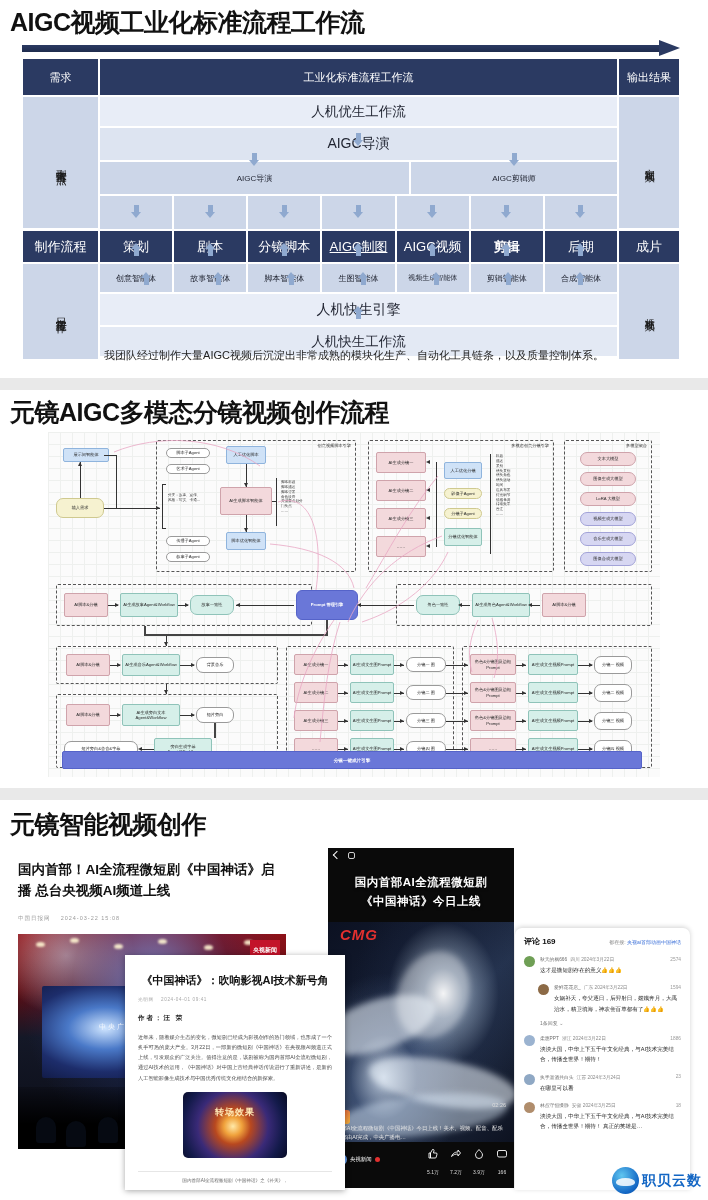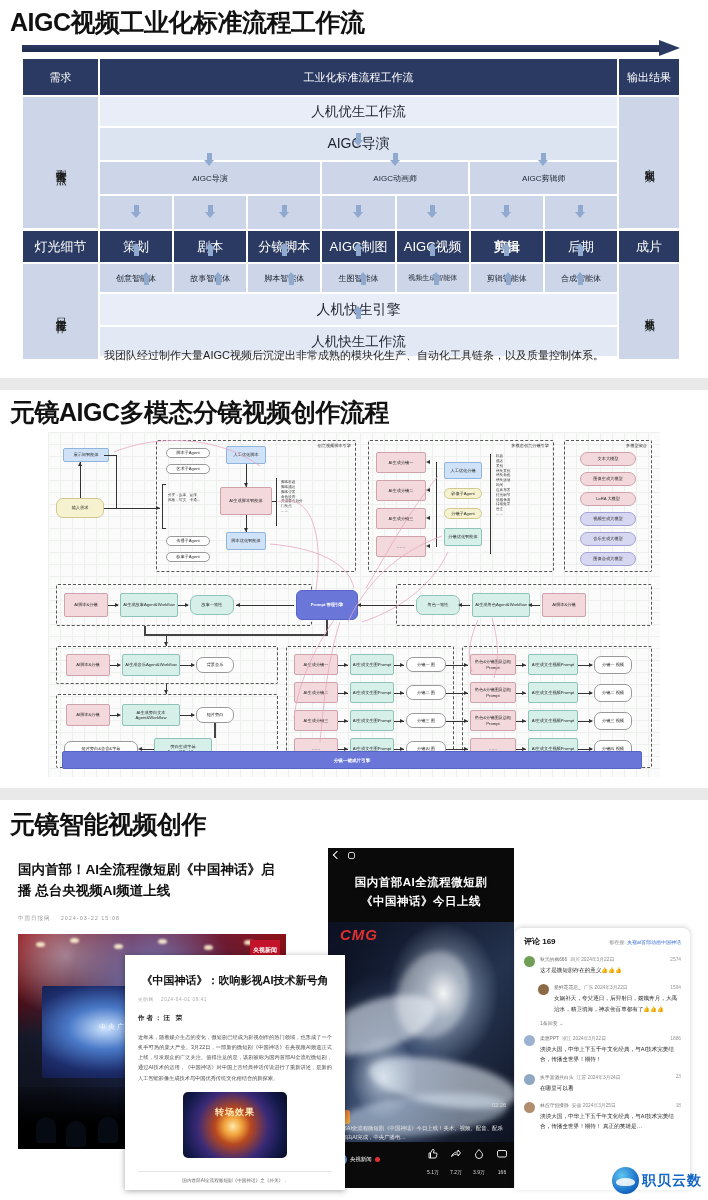--- a/index.html
+++ b/index.html
@@ -253,27 +253,20 @@
           </div>
           <div class="mrow f-row3">
             <div class="cell l1" style="flex:3 1 0;">
               <span class="smalltext">AIGC导演</span>
               <div class="arw down" style="left:50%; margin-left:-5.5px; top:-9px;">
                   <div class="stem"></div>
                   <div class="tip"></div>
                 </div>
             </div>
             <div class="cell l1" style="flex:2 1 0;">
-              <span class="smalltext">AIGC动画师</span>
-              <div class="arw down" style="left:50%; margin-left:-5.5px; top:-9px;">
-                  <div class="stem"></div>
-                  <div class="tip"></div>
-                </div>
-            </div>
-            <div class="cell l1" style="flex:2 1 0;">
               <span class="smalltext">AIGC剪辑师</span>
               <div class="arw down" style="left:50%; margin-left:-5.5px; top:-9px;">
                   <div class="stem"></div>
                   <div class="tip"></div>
                 </div>
             </div>
           </div>
           <div class="mrow" style="height:35px;">
             <div class="cell l1" style="flex:1 1 0;">
                 <div class="arw down" style="left:50%; margin-left:-5.5px; top:9px;">
@@ -319,26 +312,26 @@
               </div>
           </div>
         </div>
 
         <div class="cell l1 c-right" style="height:133px;">
           <span class="vert" style="font-size:10px;">定制视频</span>
         </div>
       </div>
 
       <div class="mrow prow">
-        <div class="cell dark c-left">灯光细节</div>
+        <div class="cell dark c-left">制作流程</div>
         <div class="c-mid" style="display:flex;">
           <div class="cell dark" style="flex:1 1 0;">策划</div>
           <div class="cell dark" style="flex:1 1 0;">剧本</div>
           <div class="cell dark" style="flex:1 1 0;">分镜脚本</div>
-          <div class="cell dark" style="flex:1 1 0;">AIGC制图</div>
+          <div class="cell dark" style="flex:1 1 0;text-decoration:underline;">AIGC制图</div>
           <div class="cell dark" style="flex:1 1 0;">AIGC视频</div>
           <div class="cell dark" style="flex:1 1 0;font-weight:bold;">剪辑</div>
           <div class="cell dark" style="flex:1 1 0;">后期</div>
         </div>
         <div class="cell dark c-right">成片</div>
       </div>
 
       <div class="mrow">
         <div class="cell l1 c-left" style="height:97px;">
           <span class="vert" style="font-size:11px;">日常宣传工作</span>

